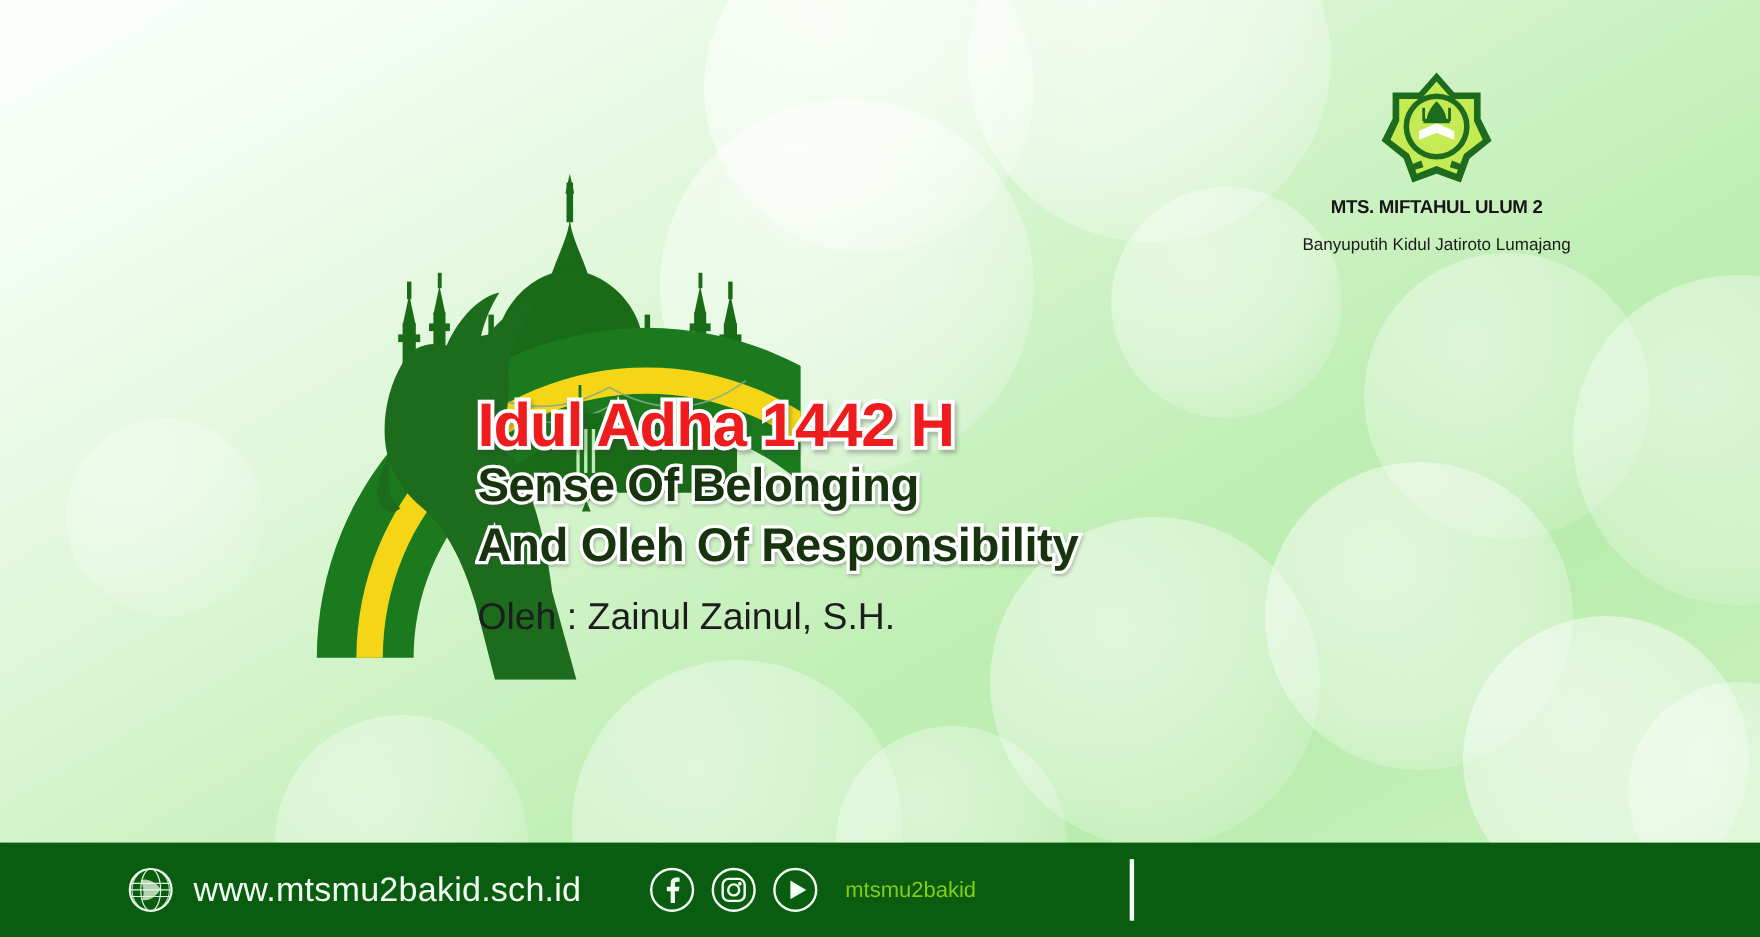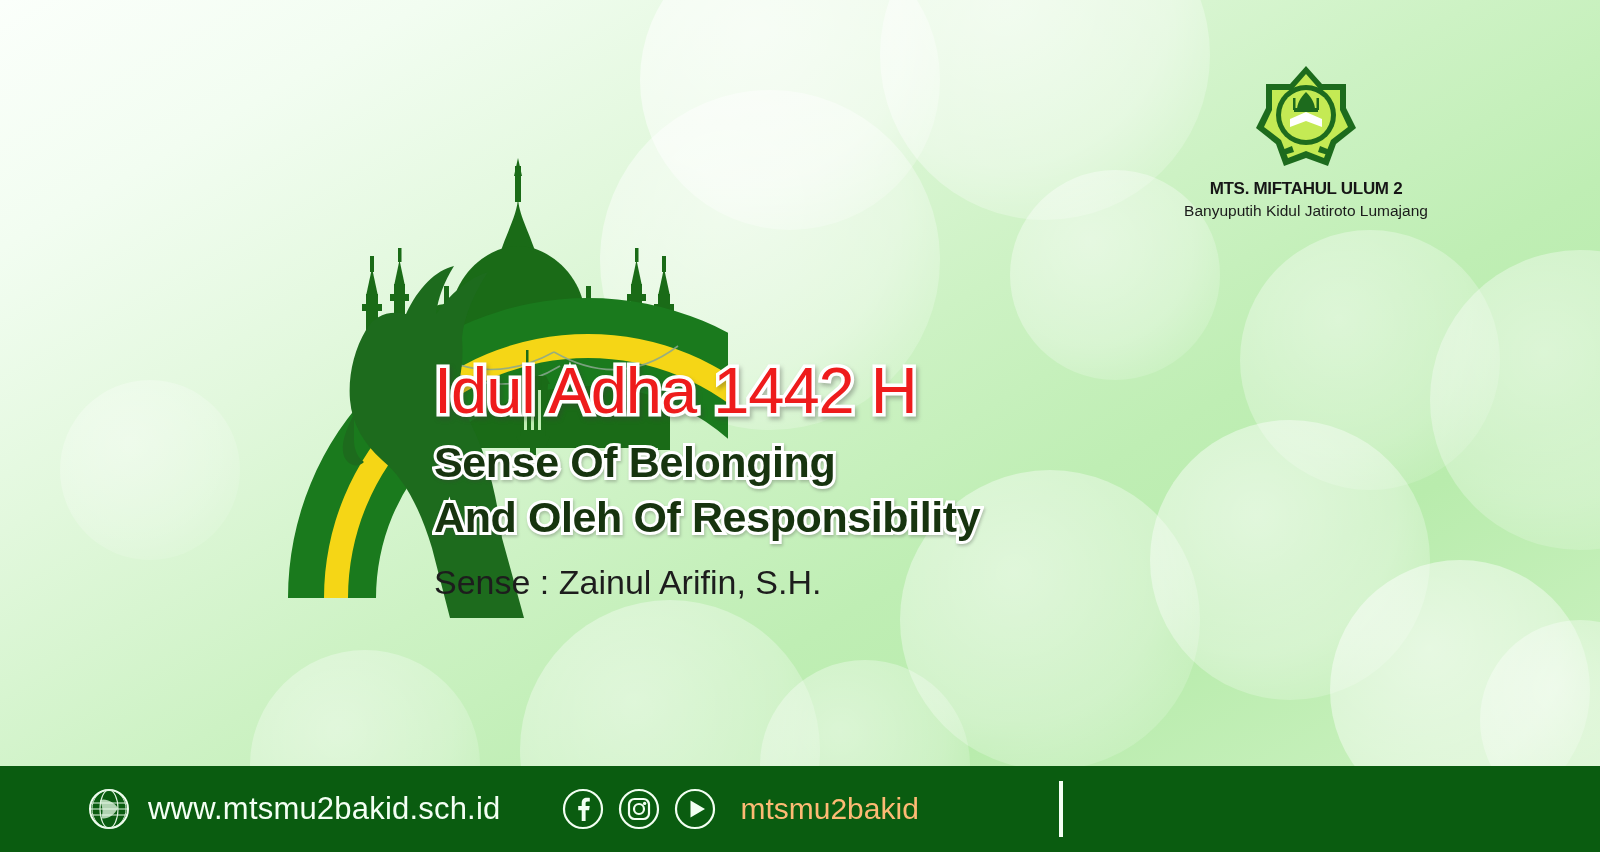--- a/index.html
+++ b/index.html
@@ -36,38 +36,38 @@
     width:1600px; height:86px;
     background:#0a5c10;
     display:flex;
     align-items:center;
     color:#f2fff2;
   }
   #footer-inner {
     display:flex;
     align-items:center;
     width:100%;
-    padding-left:88px;
+    padding-left:116px;
   }
   .f-web {
     display:flex; align-items:center; gap:18px;
   }
   .f-web-text {
     font-size:31px;
     letter-spacing:.2px;
     color:#f4fff4;
     white-space:nowrap;
   }
   .f-social {
     display:flex; align-items:center; gap:14px;
     margin-left:62px;
   }
   .f-social-text {
-    font-size:30px;
-    color:#fdba74;
+    font-size:20px;
+    color:#84cc16;
     margin-left:10px;
     white-space:nowrap;
   }
   .f-divider {
     width:4px; height:56px;
     background:#f4fff4;
     margin-left:140px;
   }
   .f-slogan {
     font-size:35px;
@@ -87,62 +87,62 @@
   #school-logo .emblem { display:block; margin:0 auto; }
   .school-name {
     margin-top:9px;
     font-size:17px;
     font-weight:bold;
     color:#161616;
     letter-spacing:-0.3px;
     white-space:nowrap;
   }
   .school-sub {
-    margin-top:3px;
+    margin-top:15px;
     font-size:15.5px;
     color:#1b1b1b;
     white-space:nowrap;
   }
 
   
   #artwork {
     position:absolute;
     left:168px; top:118px;
     width:560px; height:500px;
   }
 
   
   #headline {
     position:absolute;
     left:434px; top:358px;
     width:900px;
   }
   .title-main {
-    font-size:65px;
-    font-weight:normal;
+    font-size:56px;
+    font-weight:bold;
     color:#ee1c1c;
     line-height:1.0;
     letter-spacing:-1px;
     white-space:nowrap;
     -webkit-text-stroke:7px #ffffff;
     paint-order:stroke fill;
     filter:drop-shadow(2px 3px 2px rgba(60,60,60,.34));
   }
   .title-sub {
     font-size:43px;
     font-weight:bold;
     color:#17340f;
     line-height:1.28;
     letter-spacing:-0.4px;
     white-space:nowrap;
     -webkit-text-stroke:6px #ffffff;
     paint-order:stroke fill;
     filter:drop-shadow(1px 2px 1.5px rgba(60,60,60,.28));
   }
-  #subtitle-wrap { margin-top:12px; }
+  #subtitle-wrap { }
   .title-by {
     margin-top:18px;
     font-size:34px;
     color:#1d1d1d;
     font-weight:normal;
     white-space:nowrap;
   }
 </style>
 </head>
 <body>
@@ -290,21 +290,21 @@
       </g>
     </svg>
   </div>
 
   <div id="headline">
     <div class="title-main">Idul Adha 1442 H</div>
     <div id="subtitle-wrap">
       <div class="title-sub">Sense Of Belonging</div>
       <div class="title-sub">And Oleh Of Responsibility</div>
     </div>
-    <div class="title-by">Sense : Zainul Arifin, S.H.</div>
+    <div class="title-by">Oleh : Zainul Zainul, S.H.</div>
   </div>
 
   <div id="school-logo">
     <svg class="emblem" width="108" height="108" viewBox="0 0 108 108" xmlns="http://www.w3.org/2000/svg">
 
       <path d="M54 4
                L70 22 L94 22 L94 46
                L104 66 L84 82 L76 104
                L54 96 L32 104 L24 82
                L4 66 L14 46 L14 22 L38 22 Z" fill="#1d6b1d"></path>

